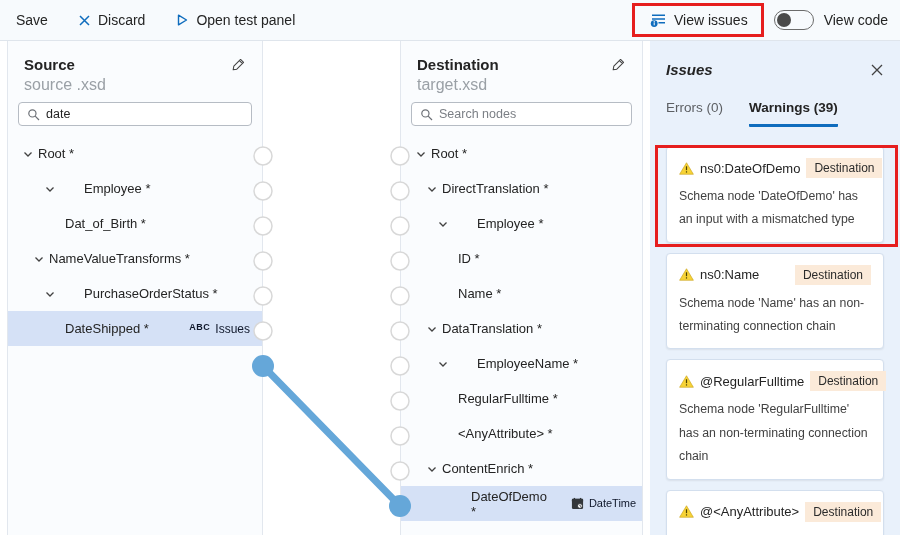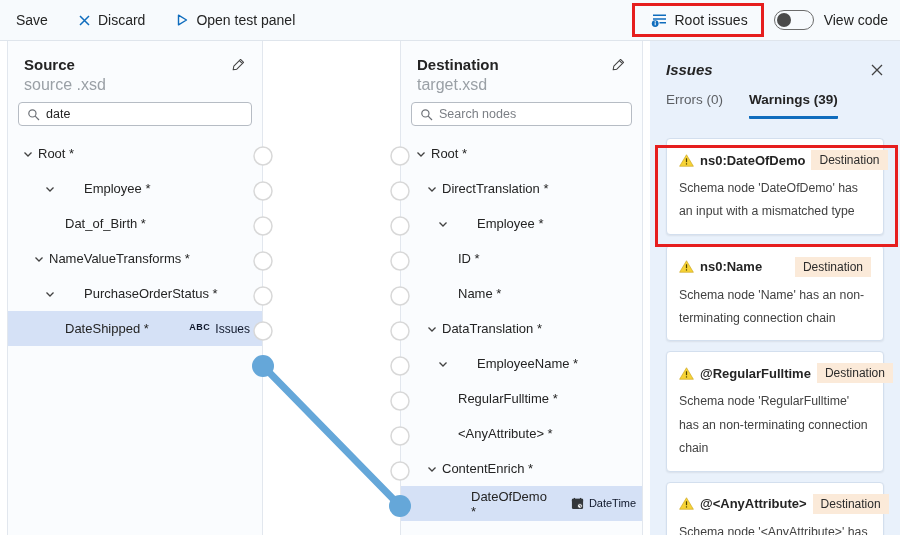--- a/index.html
+++ b/index.html
@@ -44,28 +44,28 @@
   .dt-badge { font-size:11px; }
 
   
   .overlay { position:absolute; left:0; top:0; z-index:5; pointer-events:none; }
 
   
   .issues { position:absolute; left:650px; top:0; right:0; bottom:0; background:#e9f1fb; padding:20px 16px 0 16px; }
   .issues-head { display:flex; align-items:center; justify-content:space-between;font-style:italic; }
   .issues-title { font-size:15px; font-weight:700; }
   .close-x { cursor:pointer; line-height:0; }
-  .tabs { display:flex; gap:26px; margin-top:14px; font-size:13.5px; }
+  .tabs { display:flex; gap:26px; margin-top:22px; font-size:13.5px; }
   .tab { padding-bottom:9px; color:#5c5f63; cursor:pointer; border-bottom:3px solid transparent; border-radius:1px; }
   .tab.active { color:#242424; font-weight:700; border-bottom-color:#0f6cbd; }
   .cards { margin-top:19px; display:flex; flex-direction:column; gap:10px; }
   .card { background:#fff; border:1px solid #d3dfee; border-radius:4px; box-shadow:0 1px 2px rgba(0,0,0,.07);
           padding:11px 12px 10px 12px; cursor:pointer; }
   .card-top { display:flex; align-items:center; gap:6px; }
-  .card-name { font-size:13px; font-weight:700; }
+  .card-name { font-size:13px; font-weight:400; }
   .scope-badge { margin-left:auto; background:#fbead9; font-size:12px; padding:3px 8px; color:#2b2b2b; }
   .card-msg { margin-top:7px; font-size:12.3px; color:#424242; line-height:1.9; }
   .ann-b { left:655px; top:104px; width:243px; height:102px; }
 </style>
 </head>
 <body>
 
 <div class="toolbar">
   <div class="tb-item">
     <span>Save</span>
@@ -90,21 +90,21 @@
   <div class="tb-right">
     <div class="view-issues">
       <span style="line-height:0">
         <svg width="17" height="16" viewBox="0 0 17 16">
           <path d="M2 3.2 H15 M2 7 H15 M8.5 10.8 H15" stroke="#0f6cbd" stroke-width="1.6" fill="none"></path>
           <circle cx="4.2" cy="11.6" r="3.4" fill="#0f6cbd"></circle>
           <rect x="3.7" y="10.3" width="1" height="3" fill="#fff"></rect>
           <rect x="3.7" y="9" width="1" height="1" fill="#fff"></rect>
         </svg>
       </span>
-      <span>Root issues</span>
+      <span>View issues</span>
     </div>
     <div class="toggle">
       <div class="knob"></div>
     </div>
     <span>View code</span>
   </div>
   <div class="ann-box ann-a"></div>
 </div>
 
 <div class="workspace">

